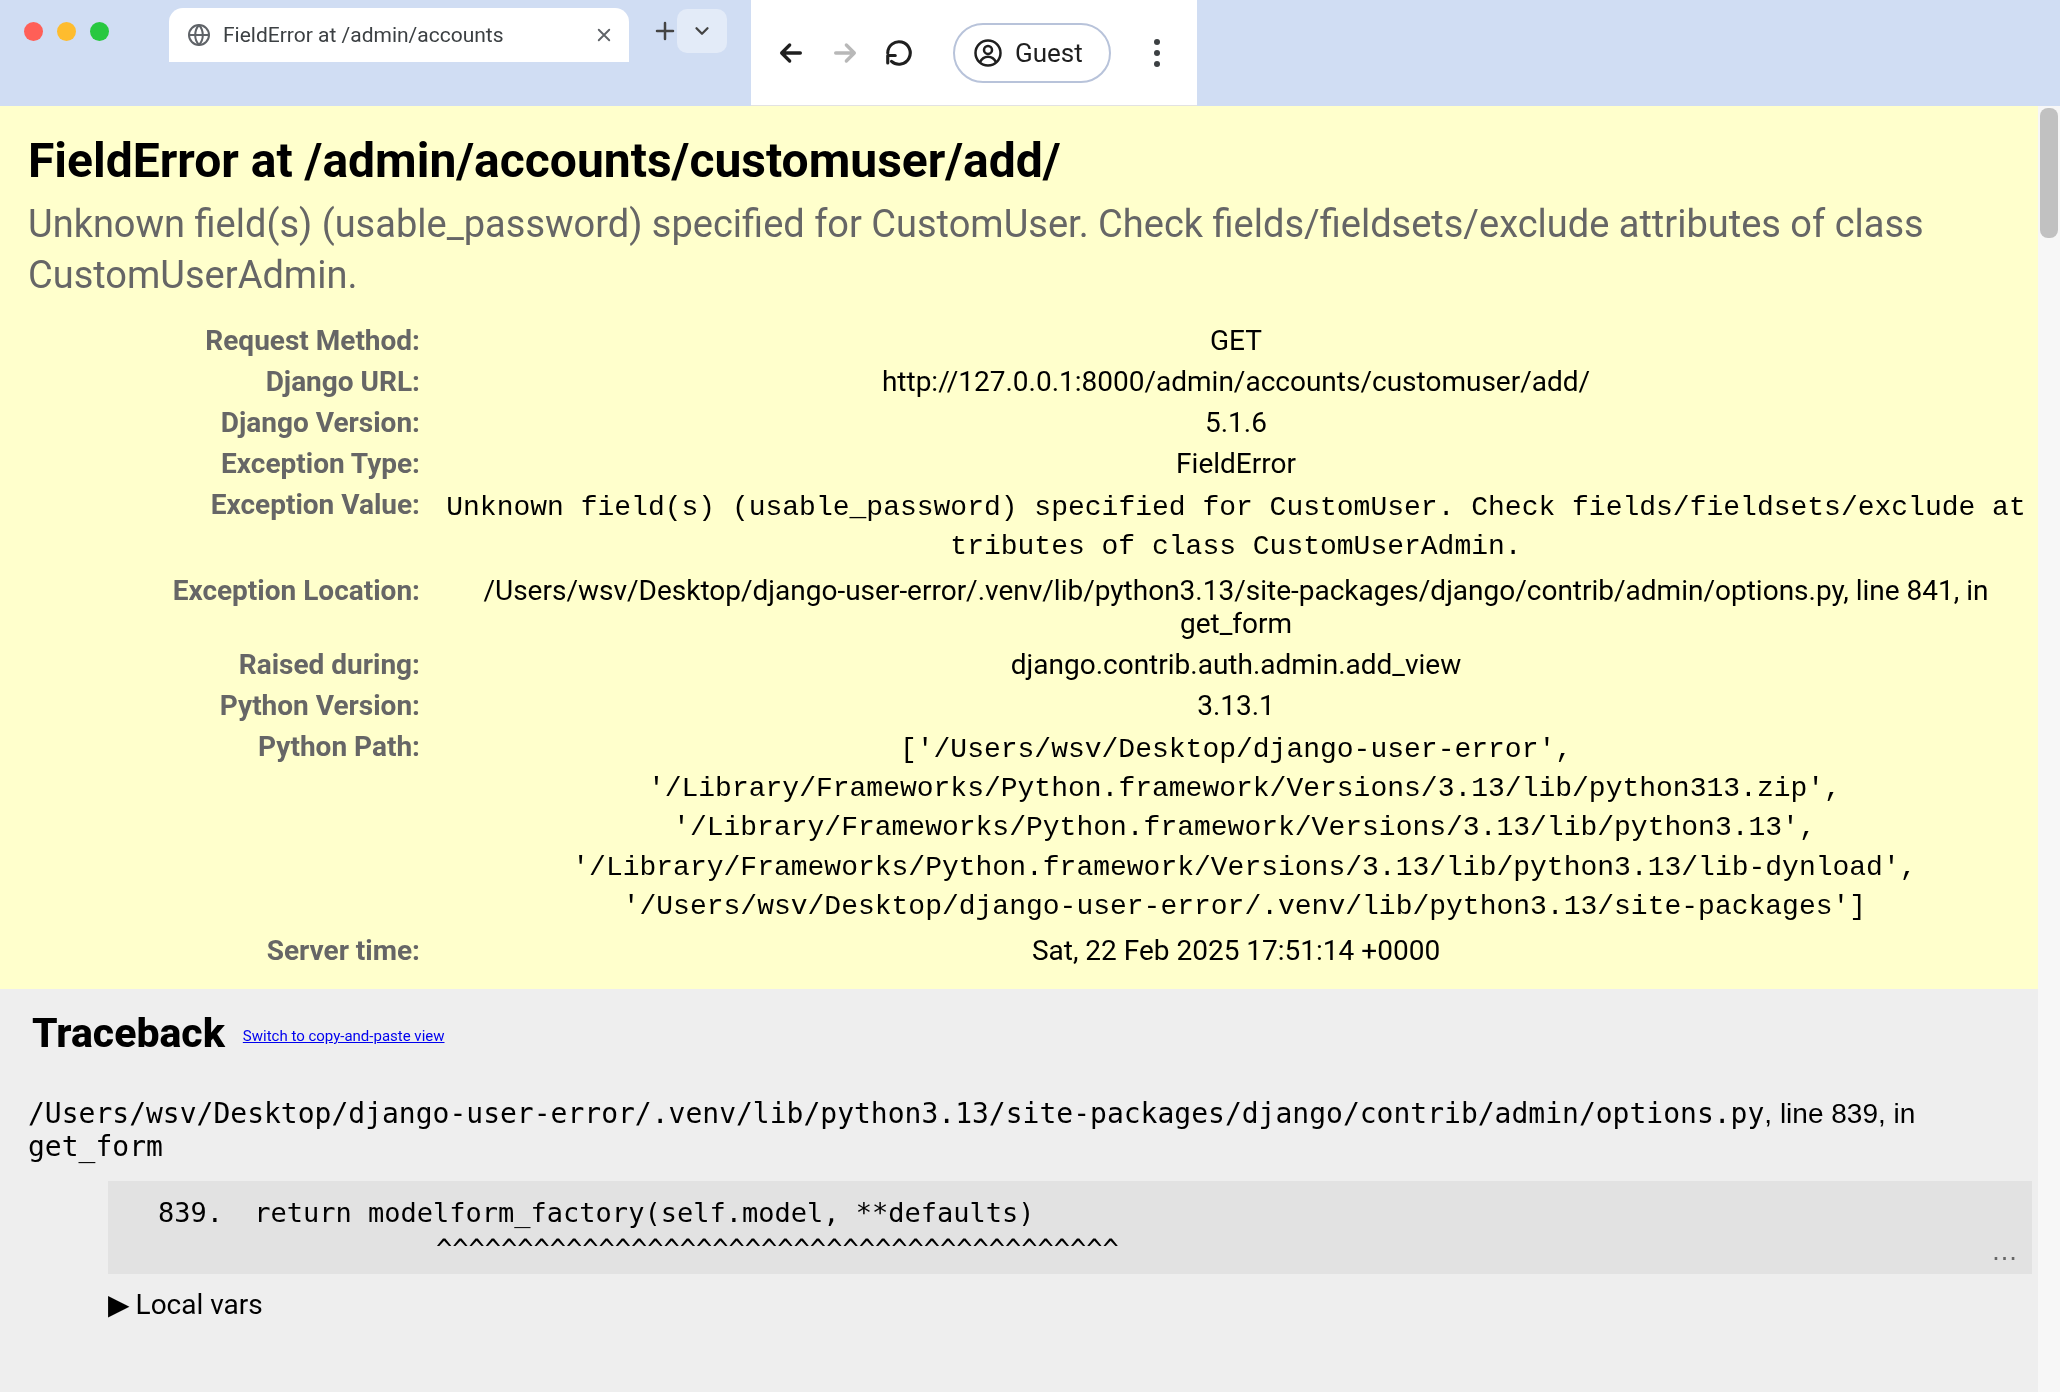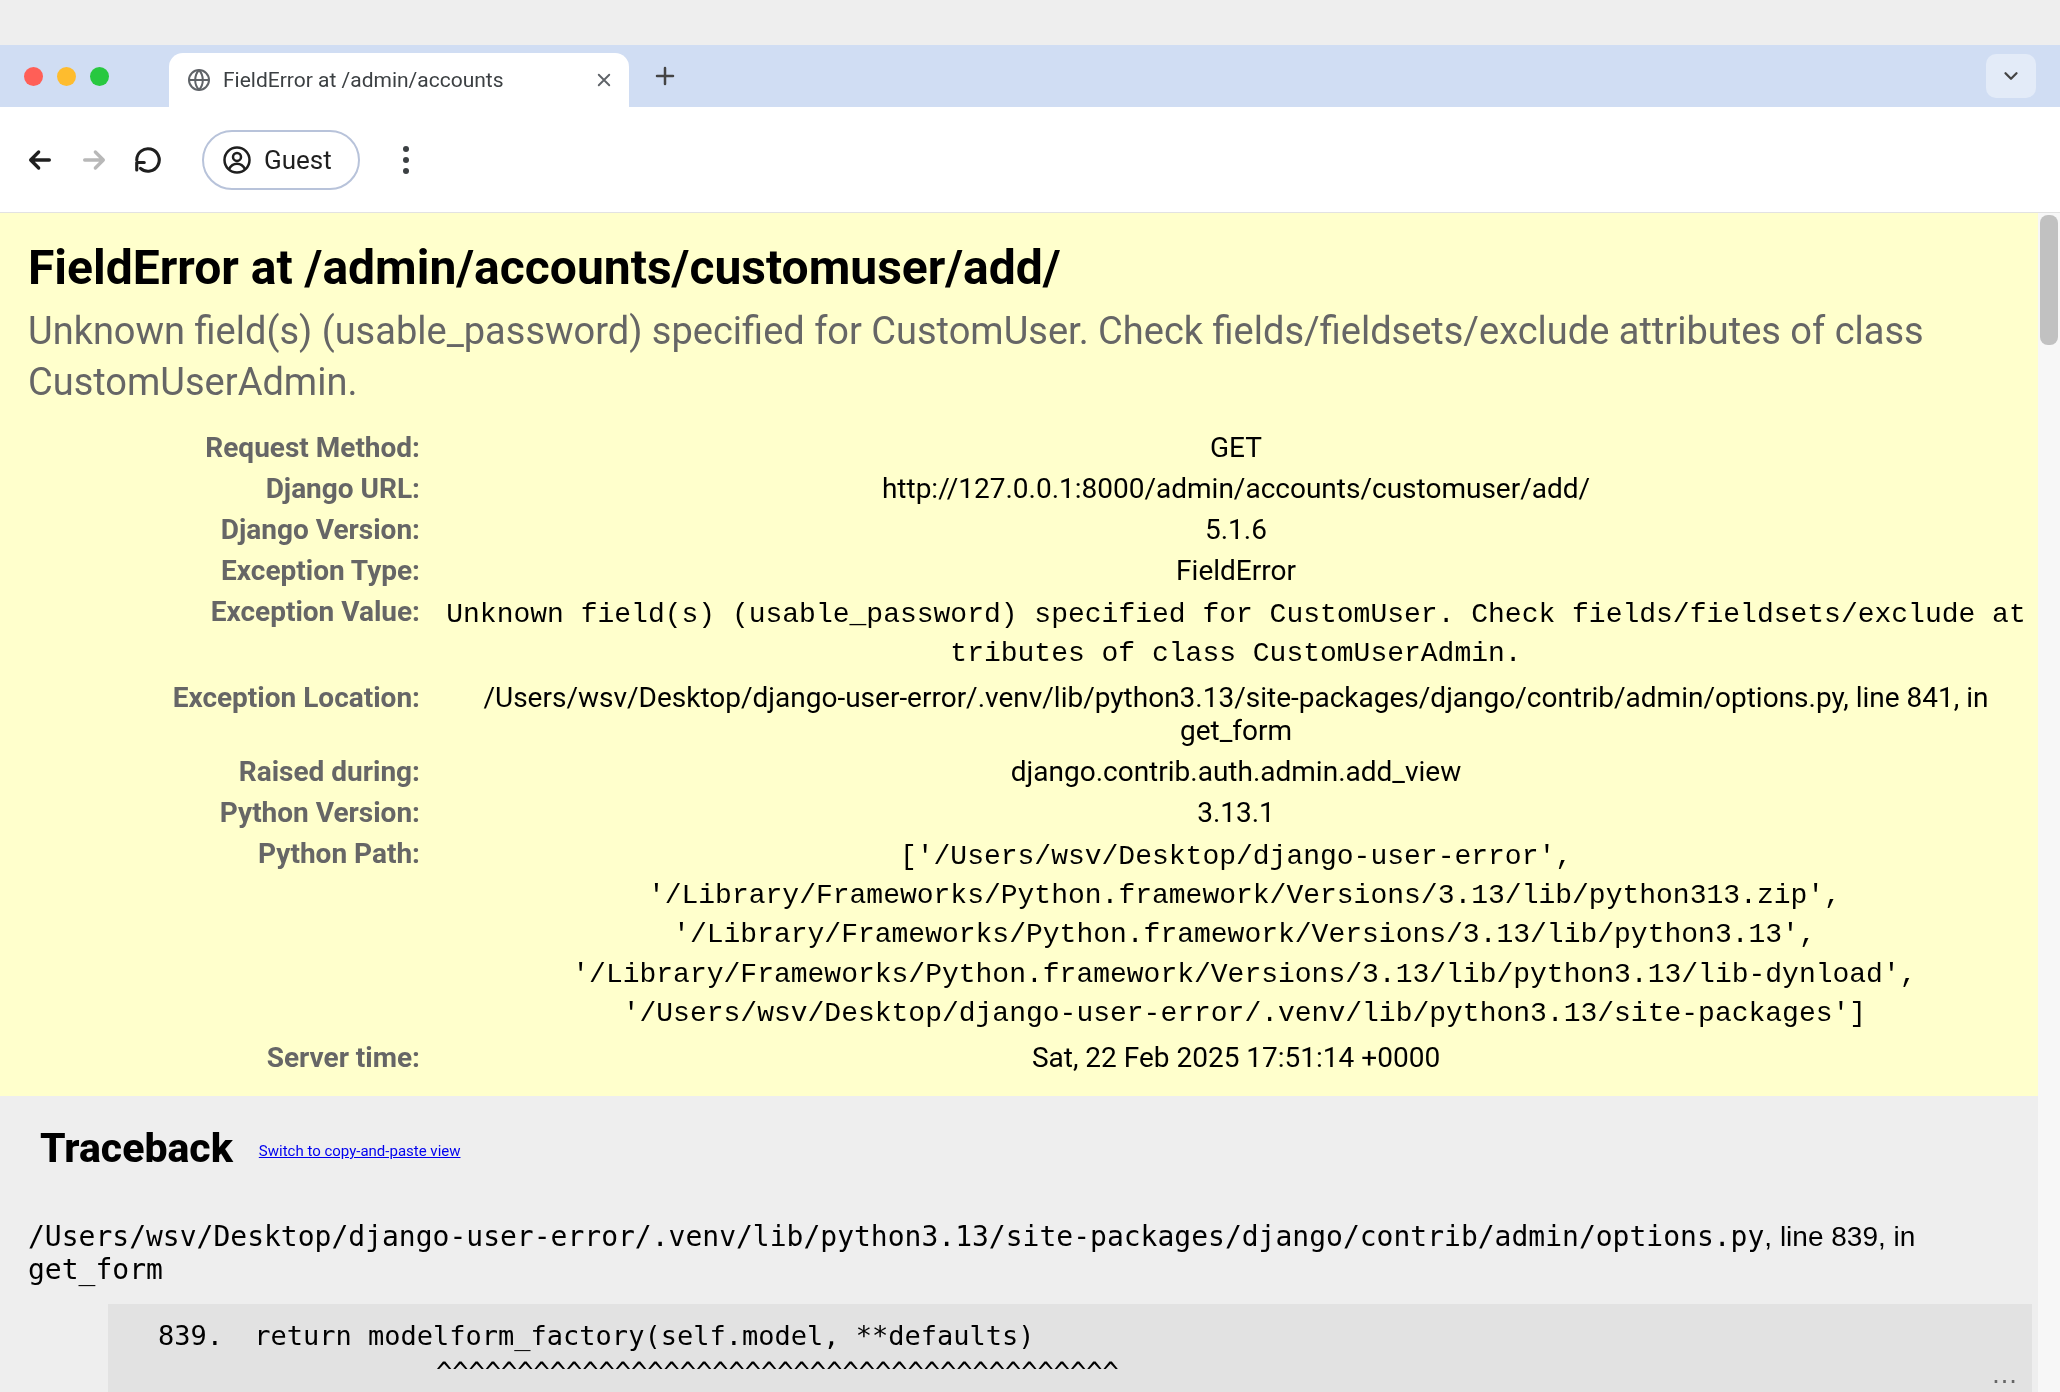--- a/index.html
+++ b/index.html
@@ -1,20 +1,20 @@
 <!DOCTYPE html>
 <html><head>
 <meta charset="utf-8">
 <style>
   * { box-sizing: border-box; }
   html, body { margin: 0; padding: 0; height: 100%; font-family: -apple-system, BlinkMacSystemFont, "Segoe UI", Roboto, Helvetica, Arial, sans-serif; }
   body { display: flex; flex-direction: column; width: 2060px; height: 1392px; overflow: hidden; background: #eee; }
 
   
-  .chrome { background: #d0ddf3; display: flex; flex-direction: column; flex: 0 0 auto; margin-top: 45px; }
+  .chrome { background: #d0ddf3; display: flex; flex-direction: row; flex: 0 0 auto; }
   .tabbar { height: 62px; display: flex; align-items: flex-end; position: relative; }
   .window-controls { display: flex; gap: 14px; align-items: center; padding-left: 24px; height: 100%; }
   .wc-dot { width: 19px; height: 19px; border-radius: 50%; }
   .wc-close { background: #ff5f57; }
   .wc-min { background: #febc2e; }
   .wc-max { background: #28c840; }
   .tab { background: #fff; border-top-left-radius: 14px; border-top-right-radius: 14px; height: 54px; margin-left: 60px; display: flex; align-items: center; padding: 0 16px 0 18px; gap: 12px; min-width: 460px; }
   .tab .favicon { width: 24px; height: 24px; color: #5f6368; }
   .tab-title { font-size: 21px; color: #3c4043; white-space: nowrap; overflow: hidden; text-overflow: ellipsis; flex: 1; }
   .tab-close { color: #5f6368; width: 18px; height: 18px; }
@@ -43,21 +43,21 @@
   
   #summary { background: #ffc; padding: 18px 28px 18px 28px; }
   #summary h1 { font-size: 48px; font-weight: 700; margin: 8px 0 10px 0; }
   .pre-context { color: #666; font-size: 38px; font-weight: 400; margin: 0 0 18px 0; line-height: 1.35; }
   table.meta { border-collapse: collapse; width: 100%; }
   table.meta tr th { text-align: right; font-weight: 700; padding: 4px 8px 4px 0; vertical-align: top; color: #666; font-size: 28px; white-space: nowrap; width: 400px; }
   table.meta tr td { text-align: center; padding: 4px 0 4px 12px; vertical-align: top; font-size: 28px; color: #000; }
   .mono { font-family: ui-monospace, "SF Mono", Menlo, Consolas, "Courier New", monospace; font-size: 26px; line-height: 1.4; white-space: pre-wrap; word-break: break-all; }
 
   #traceback { padding: 16px 28px 28px 28px; }
-  #traceback h2 { font-size: 41px; font-weight: 800; margin: 12px; display: inline-block; }
+  #traceback h2 { font-size: 41px; font-weight: 800; margin: 4px; display: inline-block; }
   .switch-link { font-size: 15px; color: #0000EE; text-decoration: underline; margin-left: 10px; vertical-align: 6px; }
   .frame-file { font-family: ui-monospace, Menlo, Consolas, monospace; font-size: 28px; margin-top: 36px; color: #000; }
   .frame-file .lineref { font-family: -apple-system, sans-serif; }
   .frame-file .funcname { font-family: ui-monospace, Menlo, Consolas, monospace; }
   .code-context { background: #e2e2e2; margin: 18px 0 0 80px; padding: 14px 18px 6px 18px; font-family: ui-monospace, Menlo, Consolas, monospace; font-size: 27px; position: relative; line-height: 1.35; }
   .code-context .lineno { display: inline-block; width: 80px; margin-left: 32px; }
   .code-context .caret-line { display: block; padding-left: 310px; letter-spacing: 0; }
   .code-context .ellipsis { position: absolute; right: 12px; bottom: 4px; color: #666; letter-spacing: 2px; font-family: -apple-system, sans-serif; }
   .localvars { margin: 14px 0 0 80px; font-size: 28px; color: #000; }
   .localvars .tri { color: #000; margin-right: 6px; }

